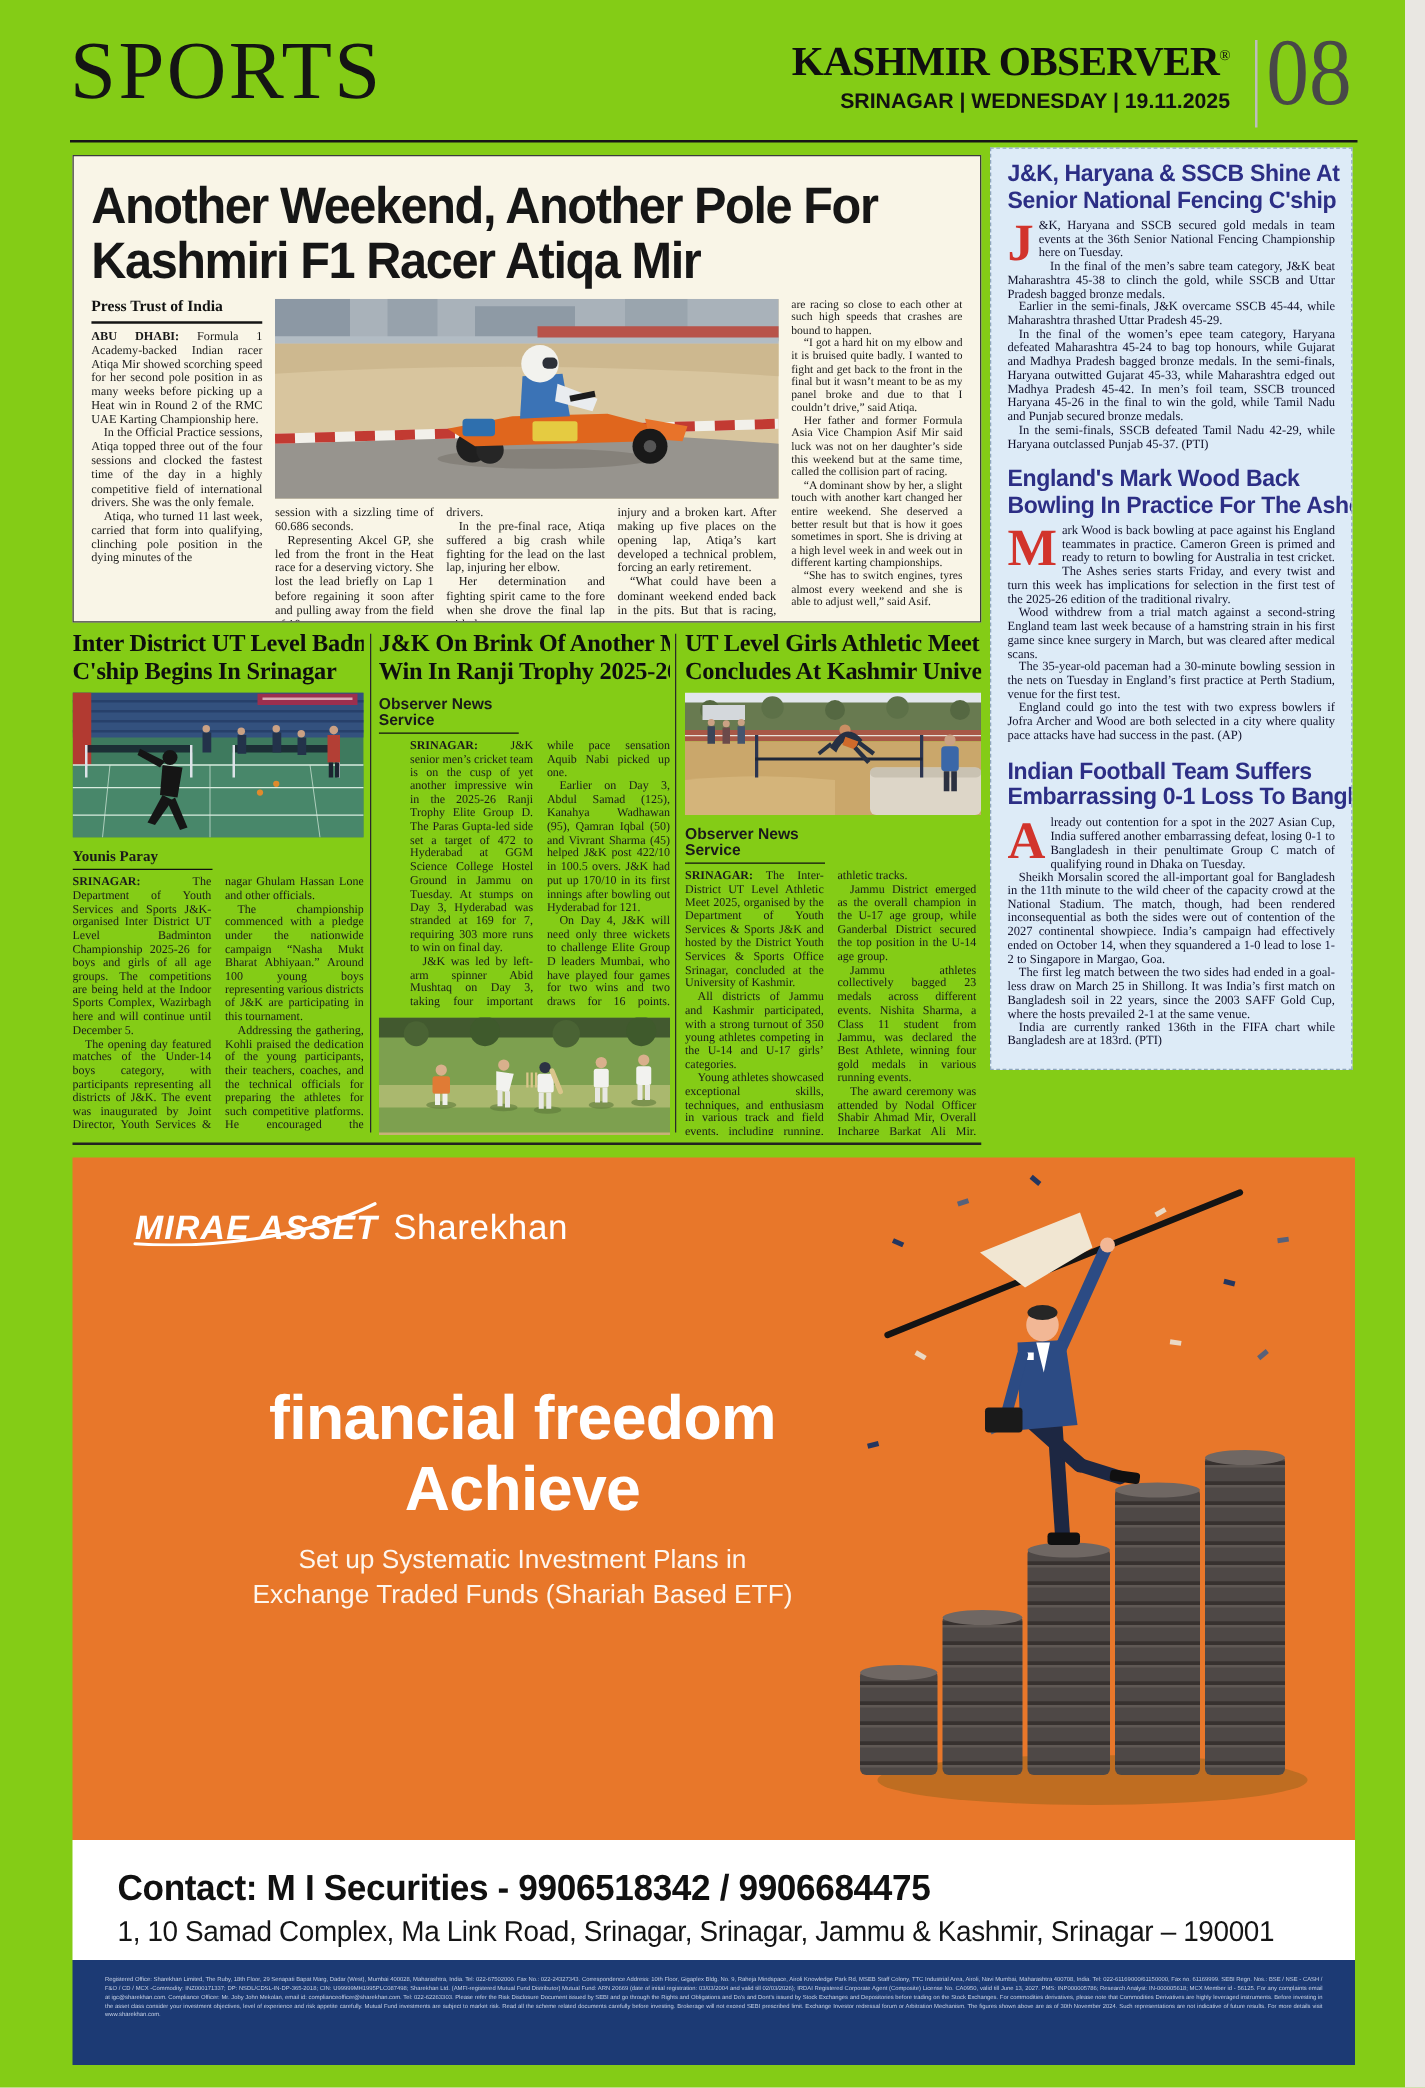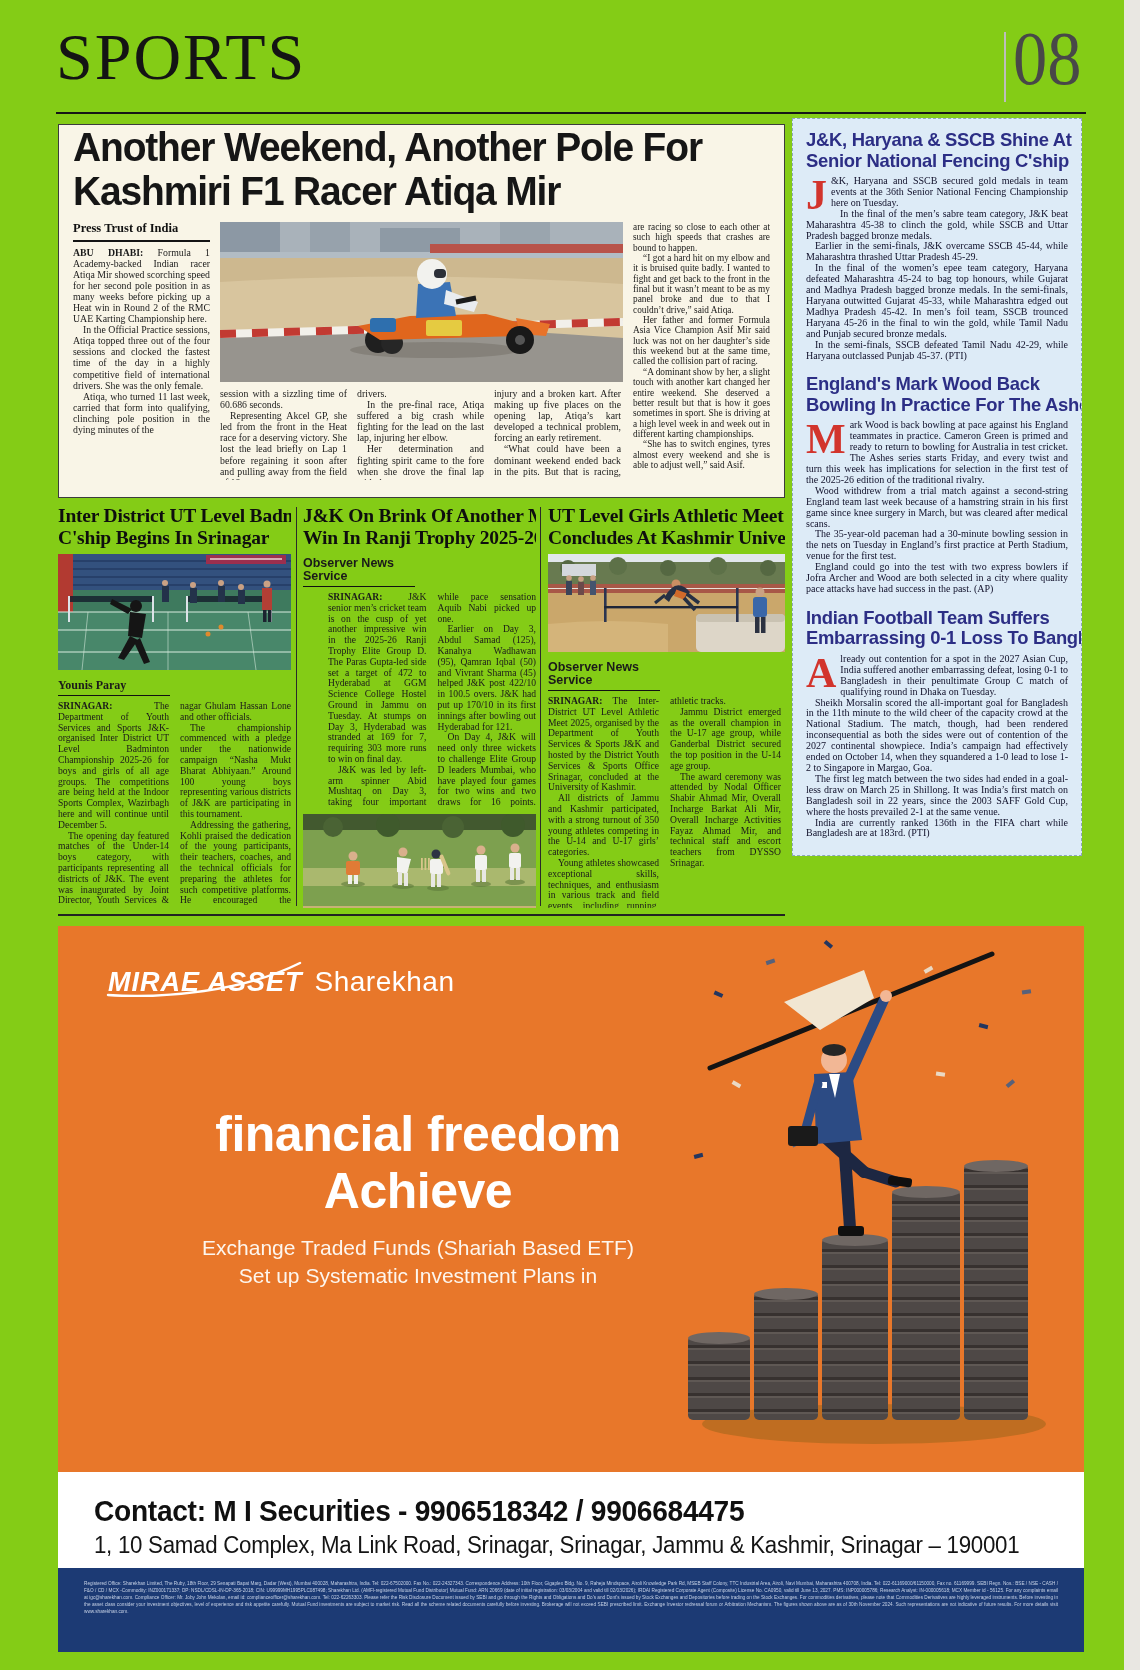--- a/index.html
+++ b/index.html
@@ -11,21 +11,21 @@
   .mastwrap{position:absolute;right:140px;top:34px;text-align:right;}
   .masthead{font:700 33px/1 "Liberation Serif",serif;letter-spacing:-0.5px;color:#0f0f0f;}
   .reg{font-size:12px;vertical-align:super;font-weight:400;}
   .topdate{margin-top:5px;font:700 17px/1 "Liberation Sans",sans-serif;color:#111;}
   .headvr{position:absolute;left:1004px;top:32px;width:2px;height:70px;background:#bdbdbd;}
   .pagenum{position:absolute;left:1013px;top:20px;font:400 76px/1 "Liberation Serif",serif;
            color:#484848;transform:scaleX(.9);transform-origin:left top;}
   .headrule{position:absolute;left:56px;top:112px;width:1030px;height:2px;background:#161616;}
   
   .leadbox{position:absolute;left:58px;top:124px;width:727px;height:374px;background:#f9f5e7;
-           border:1px solid #3c3c3c;box-sizing:border-box;padding:0 14px;overflow:hidden;}
+           border:1px solid #3c3c3c;box-sizing:border-box;padding:17px 14px;overflow:hidden;}
   .lead-hl p{margin:0;font:800 41px/44px "Liberation Sans",sans-serif;letter-spacing:-1.2px;
              color:#161616;transform:scaleX(.95);transform-origin:left;white-space:nowrap;}
   .lead-row{display:flex;gap:10px;margin-top:9px;height:262px;overflow:hidden;}
   .colA{width:137px;overflow:hidden;}
   .byline{font:700 12.5px/1 "Liberation Serif",serif;color:#111;padding-bottom:5px;
           border-bottom:2px solid #141414;margin-bottom:5px;}
   .news{font-family:"Liberation Serif",serif;font-size:9.8px;line-height:11.1px;
         text-align:justify;color:#1a1a1a;}
   .news p{margin:0;}
   .ind{text-indent:10px;}
@@ -87,20 +87,24 @@
   .ad-fineprint{background:var(--footer_navy,#1c3a74);height:84px;box-sizing:border-box;
                 padding:12px 26px;}
   .fp{font:400 4.7px/7px "Liberation Sans",sans-serif;color:#c7d2e6;text-align:justify;}
 </style>
 </head>
 <body>
 
 <div id="page">
 
   <div class="sports">SPORTS</div>
+  <div class="mastwrap">
+    <div class="masthead"><span>KASHMIR OBSERVER</span><span class="reg">®</span></div>
+    <div class="topdate">SRINAGAR | WEDNESDAY | 19.11.2025</div>
+  </div>
   <div class="headvr"></div>
   <div class="pagenum">08</div>
   <div class="headrule"></div>
 
   <div class="leadbox">
     <div class="lead-hl">
         <p>Another Weekend, Another Pole For</p>
         <p>Kashmiri F1 Racer Atiqa Mir</p>
       </div>
     <div class="lead-row">
@@ -410,20 +414,21 @@
         <div class="c news bnews">
           <p><span class="dl">SRINAGAR:</span><span> The Inter-District UT Level Athletic Meet 2025, organised by the Department of Youth Services &amp; Sports J&amp;K and hosted by the District Youth Services &amp; Sports Office Srinagar, concluded at the University of Kashmir.</span></p>
           <div>
               <p class="ind">All districts of Jammu and Kashmir participated, with a strong turnout of 350 young athletes competing in the U-14 and U-17 girls’ categories.</p>
               <p class="ind">Young athletes showcased exceptional skills, techniques, and enthusiasm in various track and field events, including running, jumping, and throwing, held at the university’s</p>
             </div>
         </div>
         <div class="c news bnews">
             <p>athletic tracks.</p>
             <p class="ind">Jammu District emerged as the overall champion in the U-17 age group, while Ganderbal District secured the top position in the U-14 age group.</p>
+            <p class="ind">Jammu athletes collectively bagged 23 medals across different events. Nishita Sharma, a Class 11 student from Jammu, was declared the Best Athlete, winning four gold medals in various running events.</p>
             <p class="ind">The award ceremony was attended by Nodal Officer Shabir Ahmad Mir, Overall Incharge Barkat Ali Mir, Overall Incharge Activities Fayaz Ahmad Mir, and technical staff and escort teachers from DYSSO Srinagar.</p>
           </div>
       </div>
     </div>
   </div>
 
   <div class="prerule"></div>
 
   <div class="ad">
     <div class="ad-orange">
@@ -434,22 +439,22 @@
           </svg>
           <span>MIRAE ASSET</span>
         </span>
         <span class="logo-share">Sharekhan</span>
       </div>
       <div class="ad-headline">
           <p>financial freedom</p>
           <p>Achieve</p>
         </div>
       <div class="ad-sub">
+          <p>Set up Systematic Investment Plans in</p>
           <p>Exchange Traded Funds (Shariah Based ETF)</p>
-          <p>Set up Systematic Investment Plans in</p>
         </div>
       <svg class="ad-illus" width="380" height="530" viewBox="0 0 380 530" aria-hidden="true">
         <defs>
           <pattern id="coins" width="10" height="16" patternUnits="userSpaceOnUse">
             <rect width="10" height="16" fill="#4e4846"></rect>
             <rect y="13" width="10" height="3" fill="#37312f"></rect>
             <rect y="0" width="10" height="2" fill="#5f5854"></rect>
           </pattern>
         </defs>
         <g>

